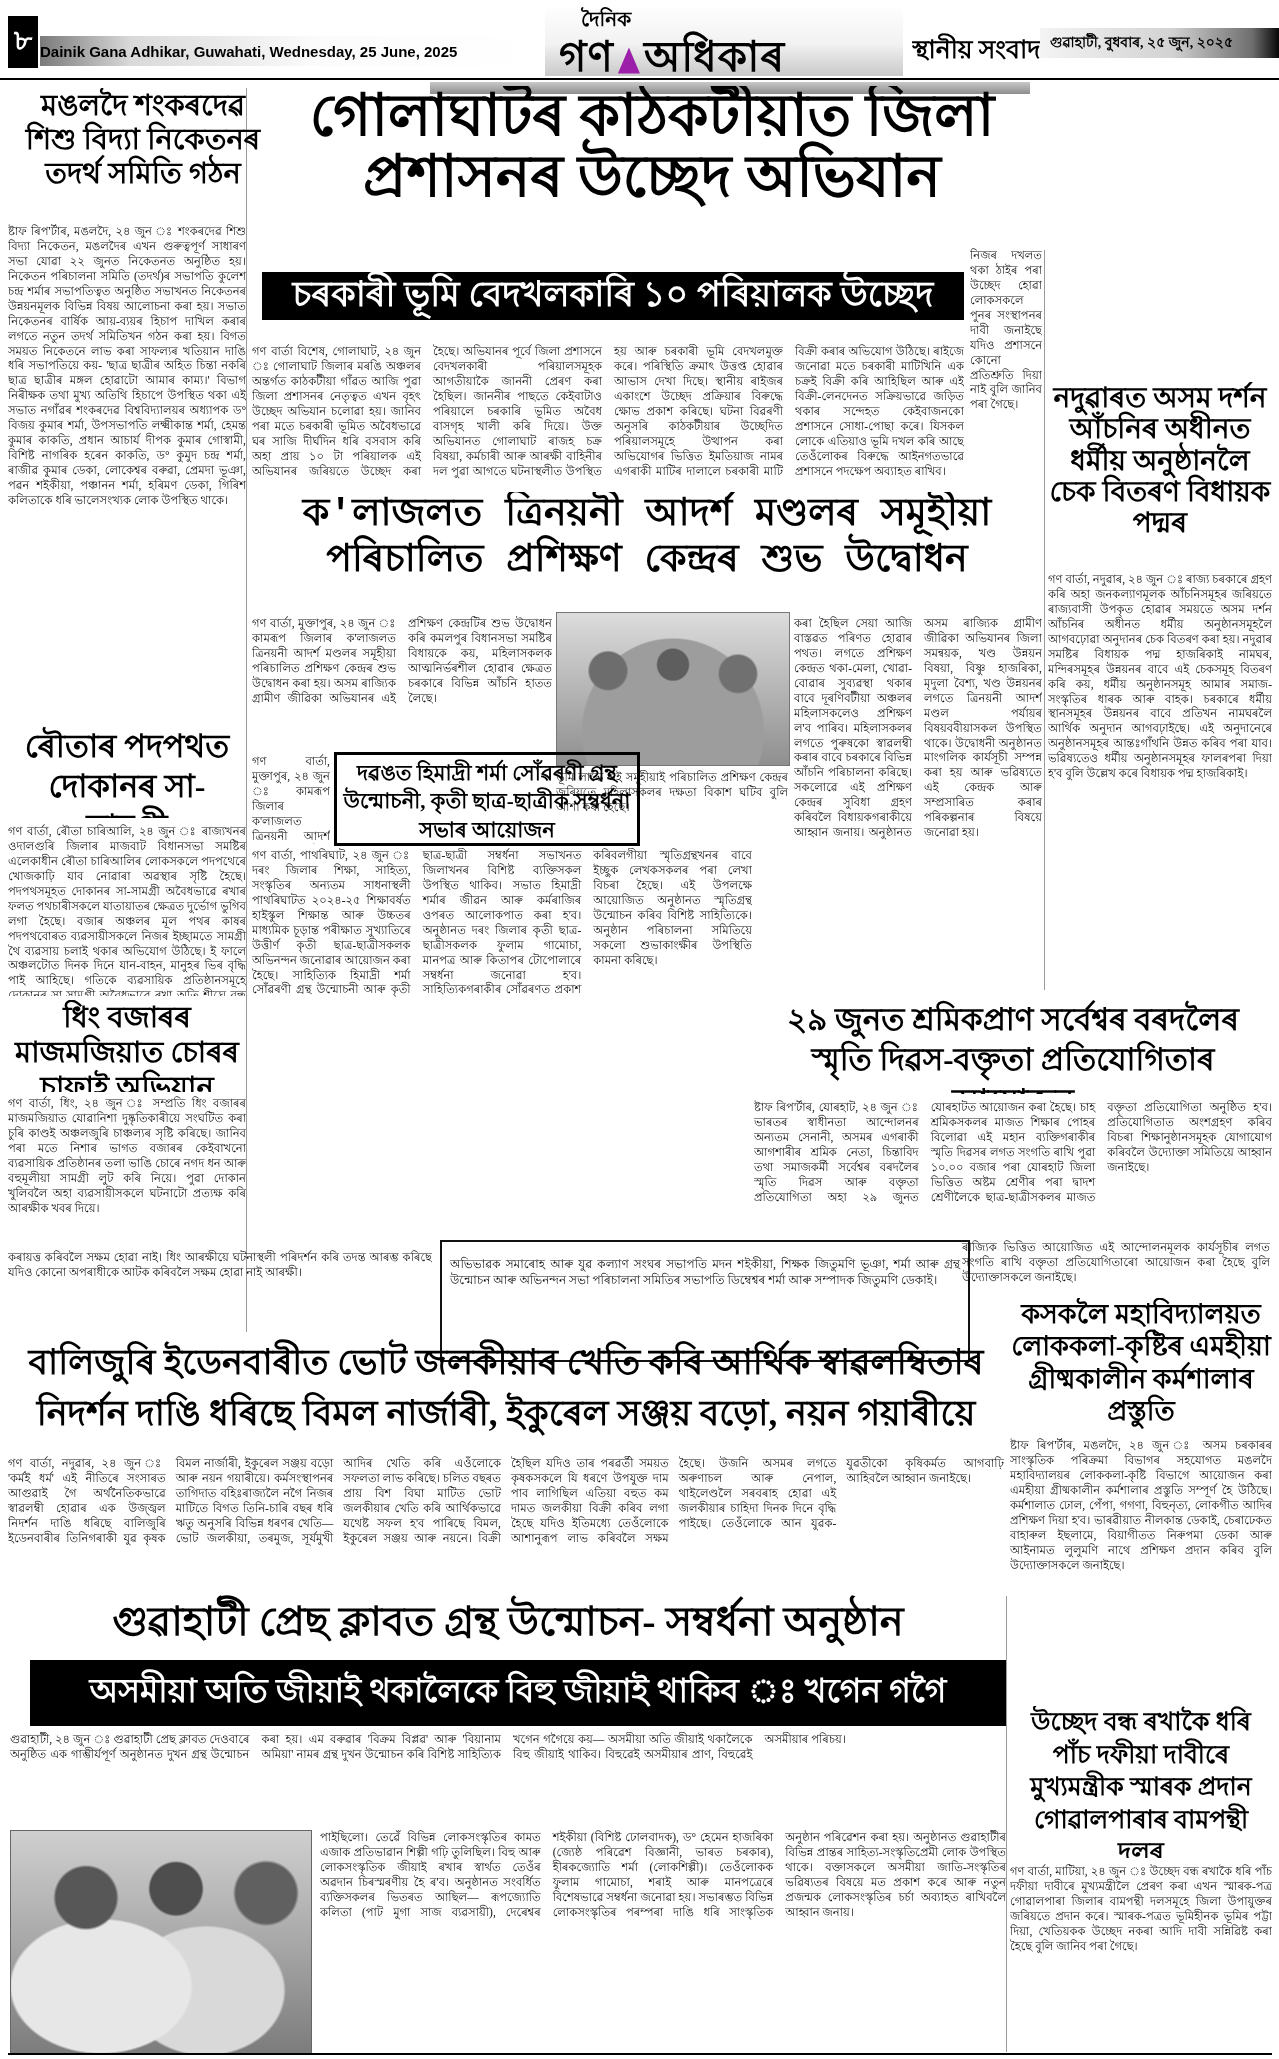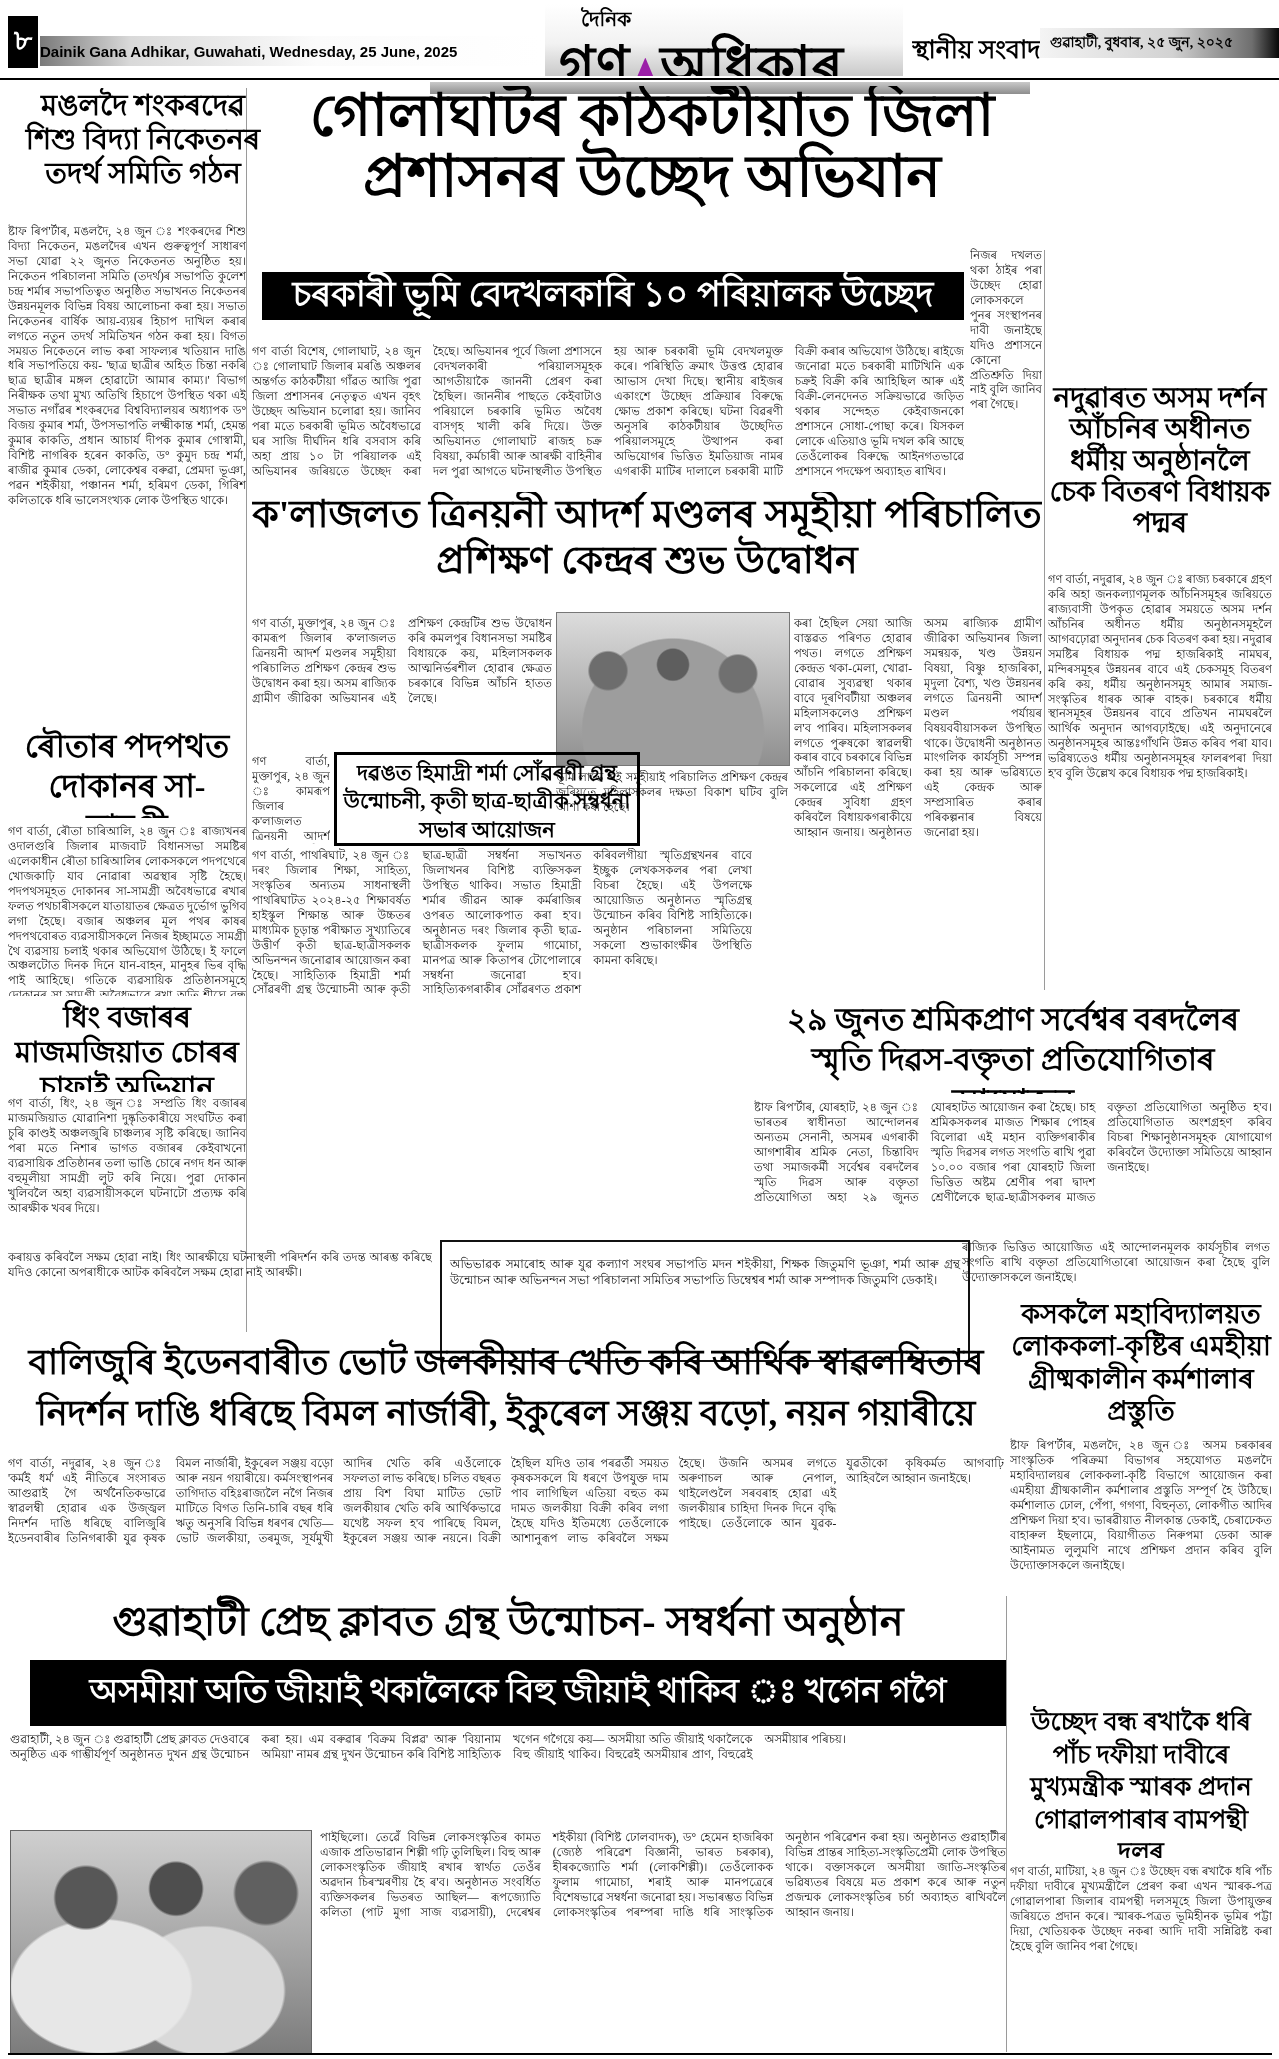--- a/index.html
+++ b/index.html
@@ -23,21 +23,21 @@
   .band-left{background:linear-gradient(90deg,#7a7a7a 0,#d9d9d9 18%,#fbfbfb 55%,#fff 100%);
              display:flex;align-items:center;padding-left:0;
              font-family:"Liberation Sans",sans-serif;font-weight:700;font-size:15px;color:#000;}
   .band-right{background:linear-gradient(90deg,#f4f4f4 0,#d2d2d2 55%,#6e6e6e 88%,#000 100%);
               display:flex;align-items:center;padding-left:10px;
               font-weight:700;font-size:14px;color:#000;}
   .pagebox{background:#000;color:#fff;display:flex;align-items:center;justify-content:center;
            font-size:28px;font-weight:700;}
   .masthead-wrap{background:linear-gradient(180deg,#ffffff 0,#f2f2f2 55%,#c9c9c9 100%);}
   .masthead-top{font-size:20px;font-weight:700;}
-  .masthead-main{font-size:55px;font-weight:700;letter-spacing:1px;display:flex;align-items:center;gap:4px;}
+  .masthead-main{font-size:42px;font-weight:700;letter-spacing:1px;display:flex;align-items:center;gap:4px;}
   .section-label{font-size:25px;font-weight:700;}
   .photo{background:
       radial-gradient(circle at 22% 38%, #6d6d6d 0 9%, rgba(0,0,0,0) 10%),
       radial-gradient(circle at 50% 34%, #5e5e5e 0 10%, rgba(0,0,0,0) 11%),
       radial-gradient(circle at 78% 40%, #707070 0 9%, rgba(0,0,0,0) 10%),
       radial-gradient(ellipse at 50% 78%, #9d9d9d 0 55%, rgba(0,0,0,0) 56%),
       linear-gradient(180deg,#dcdcdc 0%,#bdbdbd 40%,#8f8f8f 100%);
       border:1px solid #777;}
   .photo2{background:
       radial-gradient(circle at 25% 30%, #575757 0 11%, rgba(0,0,0,0) 12%),
@@ -87,21 +87,21 @@
   <div class="abs body-text" style="left:8px;top:224px;width:238px;height:492px;">ষ্টাফ ৰিপ'ৰ্টাৰ, মঙলদৈ, ২৪ জুন ঃ শংকৰদেৱ শিশু বিদ্যা নিকেতন, মঙলদৈৰ এখন গুৰুত্বপূৰ্ণ সাধাৰণ সভা যোৱা ২২ জুনত নিকেতনত অনুষ্ঠিত হয়। নিকেতন পৰিচালনা সমিতি (তদৰ্থ)ৰ সভাপতি কুলেশ চন্দ্ৰ শৰ্মাৰ সভাপতিত্বত অনুষ্ঠিত সভাখনত নিকেতনৰ উন্নয়নমূলক বিভিন্ন বিষয় আলোচনা কৰা হয়। সভাত নিকেতনৰ বাৰ্ষিক আয়-ব্যয়ৰ হিচাপ দাখিল কৰাৰ লগতে নতুন তদৰ্থ সমিতিখন গঠন কৰা হয়। বিগত সময়ত নিকেতনে লাভ কৰা সাফল্যৰ খতিয়ান দাঙি ধৰি সভাপতিয়ে কয়- 'ছাত্ৰ ছাত্ৰীৰ অহিত চিন্তা নকৰি ছাত্ৰ ছাত্ৰীৰ মঙ্গল হোৱাটো আমাৰ কাম্য।' বিভাগ নিৰীক্ষক তথা মুখ্য অতিথি হিচাপে উপস্থিত থকা এই সভাত নগাঁৱৰ শংকৰদেৱ বিশ্ববিদ্যালয়ৰ অধ্যাপক ড° বিজয় কুমাৰ শৰ্মা, উপসভাপতি লক্ষ্মীকান্ত শৰ্মা, হেমন্ত কুমাৰ কাকতি, প্ৰধান আচাৰ্য দীপক কুমাৰ গোস্বামী, বিশিষ্ট নাগৰিক হৰেন কাকতি, ড° কুমুদ চন্দ্ৰ শৰ্মা, ৰাজীৱ কুমাৰ ডেকা, লোকেশ্বৰ বৰুৱা, প্ৰেমদা ভূঞা, পৱন শইকীয়া, পঞ্চানন শৰ্মা, হৰিমণ ডেকা, গিৰিশ কলিতাকে ধৰি ভালেসংখ্যক লোক উপস্থিত থাকে।</div>
 
   <div class="abs headline" style="left:252px;top:86px;width:800px;height:182px;font-size:58px;line-height:1.05;">গোলাঘাটৰ কাঠকটীয়াত জিলা প্ৰশাসনৰ উচ্ছেদ অভিযান</div>
   <div class="abs banner" style="left:262px;top:272px;width:702px;height:48px;font-size:35px;">চৰকাৰী ভূমি বেদখলকাৰি ১০ পৰিয়ালক উচ্ছেদ</div>
   <div class="abs body-text cols4" style="left:252px;top:344px;width:712px;height:142px;">গণ বাৰ্তা বিশেষ, গোলাঘাট, ২৪ জুন ঃ গোলাঘাট জিলাৰ মৰঙি অঞ্চলৰ অন্তৰ্গত কাঠকটীয়া গাঁৱত আজি পুৱা জিলা প্ৰশাসনৰ নেতৃত্বত এখন বৃহৎ উচ্ছেদ অভিযান চলোৱা হয়। জানিব পৰা মতে চৰকাৰী ভূমিত অবৈধভাৱে ঘৰ সাজি দীৰ্ঘদিন ধৰি বসবাস কৰি অহা প্ৰায় ১০ টা পৰিয়ালক এই অভিযানৰ জৰিয়তে উচ্ছেদ কৰা হৈছে। অভিযানৰ পূৰ্বে জিলা প্ৰশাসনে বেদখলকাৰী পৰিয়ালসমূহক আগতীয়াকৈ জাননী প্ৰেৰণ কৰা হৈছিল। জাননীৰ পাছতে কেইবাটাও পৰিয়ালে চৰকাৰি ভূমিত অবৈধ বাসগৃহ খালী কৰি দিয়ে। উক্ত অভিযানত গোলাঘাট ৰাজহ চক্ৰ বিষয়া, কৰ্মচাৰী আৰু আৰক্ষী বাহিনীৰ দল পুৱা আগতে ঘটনাস্থলীত উপস্থিত হয় আৰু চৰকাৰী ভূমি বেদখলমুক্ত কৰে। পৰিস্থিতি ক্ৰমাৎ উত্তপ্ত হোৱাৰ আভাস দেখা দিছে। স্থানীয় ৰাইজৰ একাংশে উচ্ছেদ প্ৰক্ৰিয়াৰ বিৰুদ্ধে ক্ষোভ প্ৰকাশ কৰিছে। ঘটনা বিৱৰণী অনুসৰি কাঠকটীয়াৰ উচ্ছেদিত পৰিয়ালসমূহে উত্থাপন কৰা অভিযোগৰ ভিত্তিত ইমতিয়াজ নামৰ এগৰাকী মাটিৰ দালালে চৰকাৰী মাটি বিক্ৰী কৰাৰ অভিযোগ উঠিছে। ৰাইজে জনোৱা মতে চৰকাৰী মাটিখিনি এক চক্ৰই বিক্ৰী কৰি আহিছিল আৰু এই বিক্ৰী-লেনদেনত সক্ৰিয়ভাৱে জড়িত থকাৰ সন্দেহত কেইবাজনকো প্ৰশাসনে সোধা-পোছা কৰে। যিসকল লোকে এতিয়াও ভূমি দখল কৰি আছে তেওঁলোকৰ বিৰুদ্ধে আইনগতভাৱে প্ৰশাসনে পদক্ষেপ অব্যাহত ৰাখিব।</div>
   <div class="abs body-text" style="left:970px;top:248px;width:72px;height:238px;">নিজৰ দখলত থকা ঠাইৰ পৰা উচ্ছেদ হোৱা লোকসকলে পুনৰ সংস্থাপনৰ দাবী জনাইছে যদিও প্ৰশাসনে কোনো প্ৰতিশ্ৰুতি দিয়া নাই বুলি জানিব পৰা গৈছে।</div>
 
   <div class="abs headline" style="left:1048px;top:382px;width:224px;height:186px;font-size:28px;line-height:1.12;">নদুৱাৰত অসম দৰ্শন আঁচনিৰ অধীনত ধৰ্মীয় অনুষ্ঠানলৈ চেক বিতৰণ বিধায়ক পদ্মৰ</div>
   <div class="abs body-text" style="left:1048px;top:572px;width:224px;height:416px;">গণ বাৰ্তা, নদুৱাৰ, ২৪ জুন ঃ ৰাজ্য চৰকাৰে গ্ৰহণ কৰি অহা জনকল্যাণমূলক আঁচনিসমূহৰ জৰিয়তে ৰাজ্যবাসী উপকৃত হোৱাৰ সময়তে অসম দৰ্শন আঁচনিৰ অধীনত ধৰ্মীয় অনুষ্ঠানসমূহলৈ আগবঢ়োৱা অনুদানৰ চেক বিতৰণ কৰা হয়। নদুৱাৰ সমষ্টিৰ বিধায়ক পদ্ম হাজৰিকাই নামঘৰ, মন্দিৰসমূহৰ উন্নয়নৰ বাবে এই চেকসমূহ বিতৰণ কৰি কয়, ধৰ্মীয় অনুষ্ঠানসমূহ আমাৰ সমাজ-সংস্কৃতিৰ ধাৰক আৰু বাহক। চৰকাৰে ধৰ্মীয় স্থানসমূহৰ উন্নয়নৰ বাবে প্ৰতিখন নামঘৰলৈ আৰ্থিক অনুদান আগবঢ়াইছে। এই অনুদানেৰে অনুষ্ঠানসমূহৰ আন্তঃগাঁথনি উন্নত কৰিব পৰা যাব। ভৱিষ্যতেও ধৰ্মীয় অনুষ্ঠানসমূহৰ ফালৰপৰা দিয়া হ'ব বুলি উল্লেখ কৰে বিধায়ক পদ্ম হাজৰিকাই।</div>
 
-  <div class="abs headline" style="left:252px;top:492px;width:790px;height:118px;font-size:38px;line-height:1.2;">ক'লাজলত ত্ৰিনয়নী আদৰ্শ মণ্ডলৰ সমূহীয়া পৰিচালিত প্ৰশিক্ষণ কেন্দ্ৰৰ শুভ উদ্বোধন</div>
+  <div class="abs headline" style="left:252px;top:492px;width:790px;height:118px;font-size:38px;line-height:1.2;font-family:Liberation Mono, monospace;">ক'লাজলত ত্ৰিনয়নী আদৰ্শ মণ্ডলৰ সমূহীয়া পৰিচালিত প্ৰশিক্ষণ কেন্দ্ৰৰ শুভ উদ্বোধন</div>
   <div class="abs body-text cols2" style="left:252px;top:616px;width:300px;height:134px;">গণ বাৰ্তা, মুক্তাপুৰ, ২৪ জুন ঃ কামৰূপ জিলাৰ ক'লাজলত ত্ৰিনয়নী আদৰ্শ মণ্ডলৰ সমূহীয়া পৰিচালিত প্ৰশিক্ষণ কেন্দ্ৰৰ শুভ উদ্বোধন কৰা হয়। অসম ৰাজ্যিক গ্ৰামীণ জীৱিকা অভিযানৰ এই প্ৰশিক্ষণ কেন্দ্ৰটিৰ শুভ উদ্বোধন কৰি কমলপুৰ বিধানসভা সমষ্টিৰ বিধায়কে কয়, মহিলাসকলক আত্মনিৰ্ভৰশীল হোৱাৰ ক্ষেত্ৰত চৰকাৰে বিভিন্ন আঁচনি হাতত লৈছে।</div>
   <div class="abs photo" style="left:556px;top:612px;width:232px;height:152px;"></div>
   <div class="abs body-text" style="left:556px;top:770px;width:232px;height:72px;">ভূমি লাভে এই সমূহীয়াই পৰিচালিত প্ৰশিক্ষণ কেন্দ্ৰৰ জৰিয়তে মহিলাসকলৰ দক্ষতা বিকাশ ঘটিব বুলি আশা কৰা হৈছে।</div>
   <div class="abs body-text cols2" style="left:794px;top:616px;width:248px;height:376px;">কৰা হৈছিল সেয়া আজি বাস্তৱত পৰিণত হোৱাৰ পথত। লগতে প্ৰশিক্ষণ কেন্দ্ৰত থকা-মেলা, খোৱা-বোৱাৰ সুব্যৱস্থা থকাৰ বাবে দূৰণিবটীয়া অঞ্চলৰ মহিলাসকলেও প্ৰশিক্ষণ ল'ব পাৰিব। মহিলাসকলৰ লগতে পুৰুষকো স্বাৱলম্বী কৰাৰ বাবে চৰকাৰে বিভিন্ন আঁচনি পৰিচালনা কৰিছে। সকলোৱে এই প্ৰশিক্ষণ কেন্দ্ৰৰ সুবিধা গ্ৰহণ কৰিবলৈ বিধায়কগৰাকীয়ে আহ্বান জনায়। অনুষ্ঠানত অসম ৰাজ্যিক গ্ৰামীণ জীৱিকা অভিযানৰ জিলা সমন্বয়ক, খণ্ড উন্নয়ন বিষয়া, বিষ্ণু হাজৰিকা, মৃদুলা বৈশ্য, খণ্ড উন্নয়নৰ লগতে ত্ৰিনয়নী আদৰ্শ মণ্ডল পৰ্যায়ৰ বিষয়ববীয়াসকল উপস্থিত থাকে। উদ্বোধনী অনুষ্ঠানত মাংগলিক কাৰ্যসূচী সম্পন্ন কৰা হয় আৰু ভৱিষ্যতে এই কেন্দ্ৰক আৰু সম্প্ৰসাৰিত কৰাৰ পৰিকল্পনাৰ বিষয়ে জনোৱা হয়।</div>
 
   <div class="abs body-text" style="left:252px;top:754px;width:78px;height:90px;">গণ বাৰ্তা, মুক্তাপুৰ, ২৪ জুন ঃ কামৰূপ জিলাৰ ক'লাজলত ত্ৰিনয়নী আদৰ্শ মণ্ডলৰ সমূহীয়া পৰিচালিত প্ৰশিক্ষণ কেন্দ্ৰৰ শুভ উদ্বোধন কৰা হয়। অসম ৰাজ্যিক গ্ৰামীণ জীৱিকা অভিযানৰ এই প্ৰশিক্ষণ কেন্দ্ৰটিৰ শুভ উদ্বোধন কৰি কমলপুৰ বিধানসভা সমষ্টিৰ বিধায়কে কয়, মহিলাসকলক আত্মনিৰ্ভৰশীল হোৱাৰ ক্ষেত্ৰত চৰকাৰে বিভিন্ন আঁচনি হাতত লৈছে।</div>
   <div class="abs boxed headline" style="left:334px;top:752px;width:300px;height:84px;font-size:21px;line-height:1.35;padding-top:4px;">দৱঙত হিমাদ্ৰী শৰ্মা সোঁৱৰণী গ্ৰন্থ উন্মোচনী, কৃতী ছাত্ৰ-ছাত্ৰীক সম্বৰ্ধনা সভাৰ আয়োজন</div>
   <div class="abs body-text cols3" style="left:252px;top:848px;width:500px;height:382px;">গণ বাৰ্তা, পাথৰিঘাট, ২৪ জুন ঃ দৰং জিলাৰ শিক্ষা, সাহিত্য, সংস্কৃতিৰ অন্যতম সাধনাস্থলী পাথৰিঘাটত ২০২৪-২৫ শিক্ষাবৰ্ষত হাইস্কুল শিক্ষান্ত আৰু উচ্চতৰ মাধ্যমিক চূড়ান্ত পৰীক্ষাত সুখ্যাতিৰে উত্তীৰ্ণ কৃতী ছাত্ৰ-ছাত্ৰীসকলক অভিনন্দন জনোৱাৰ আয়োজন কৰা হৈছে। সাহিত্যিক হিমাদ্ৰী শৰ্মা সোঁৱৰণী গ্ৰন্থ উন্মোচনী আৰু কৃতী ছাত্ৰ-ছাত্ৰী সম্বৰ্ধনা সভাখনত জিলাখনৰ বিশিষ্ট ব্যক্তিসকল উপস্থিত থাকিব। সভাত হিমাদ্ৰী শৰ্মাৰ জীৱন আৰু কৰ্মৰাজিৰ ওপৰত আলোকপাত কৰা হ'ব। অনুষ্ঠানত দৰং জিলাৰ কৃতী ছাত্ৰ-ছাত্ৰীসকলক ফুলাম গামোচা, মানপত্ৰ আৰু কিতাপৰ টোপোলাৰে সম্বৰ্ধনা জনোৱা হ'ব। সাহিত্যিকগৰাকীৰ সোঁৱৰণত প্ৰকাশ কৰিবলগীয়া স্মৃতিগ্ৰন্থখনৰ বাবে ইচ্ছুক লেখকসকলৰ পৰা লেখা বিচৰা হৈছে। এই উপলক্ষে আয়োজিত অনুষ্ঠানত স্মৃতিগ্ৰন্থ উন্মোচন কৰিব বিশিষ্ট সাহিত্যিকে। অনুষ্ঠান পৰিচালনা সমিতিয়ে সকলো শুভাকাংক্ষীৰ উপস্থিতি কামনা কৰিছে।</div>
   <div class="abs boxed-thin body-text" style="left:440px;top:1240px;width:510px;height:88px;padding:15px 8px;font-size:12px;">অভিভাৱক সমাৰোহ আৰু যুৱ কল্যাণ সংঘৰ সভাপতি মদন শইকীয়া, শিক্ষক জিতুমণি ভূঞা, শৰ্মা আৰু গ্ৰন্থ উন্মোচন আৰু অভিনন্দন সভা পৰিচালনা সমিতিৰ সভাপতি ডিম্বেশ্বৰ শৰ্মা আৰু সম্পাদক জিতুমণি ডেকাই।</div>
 

